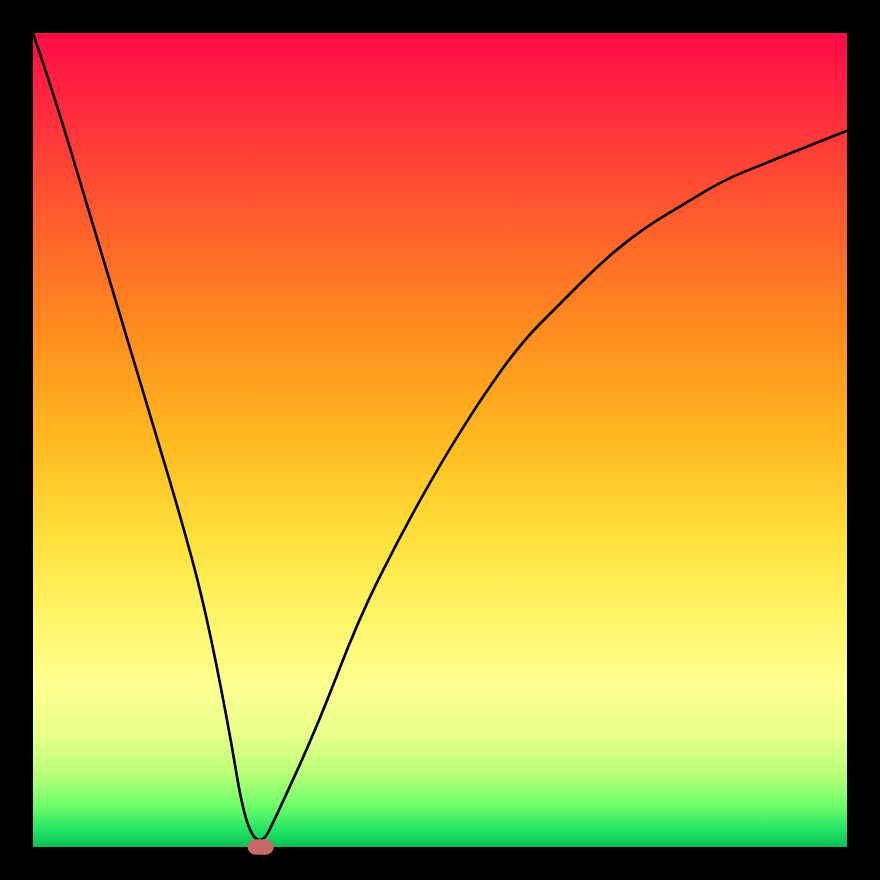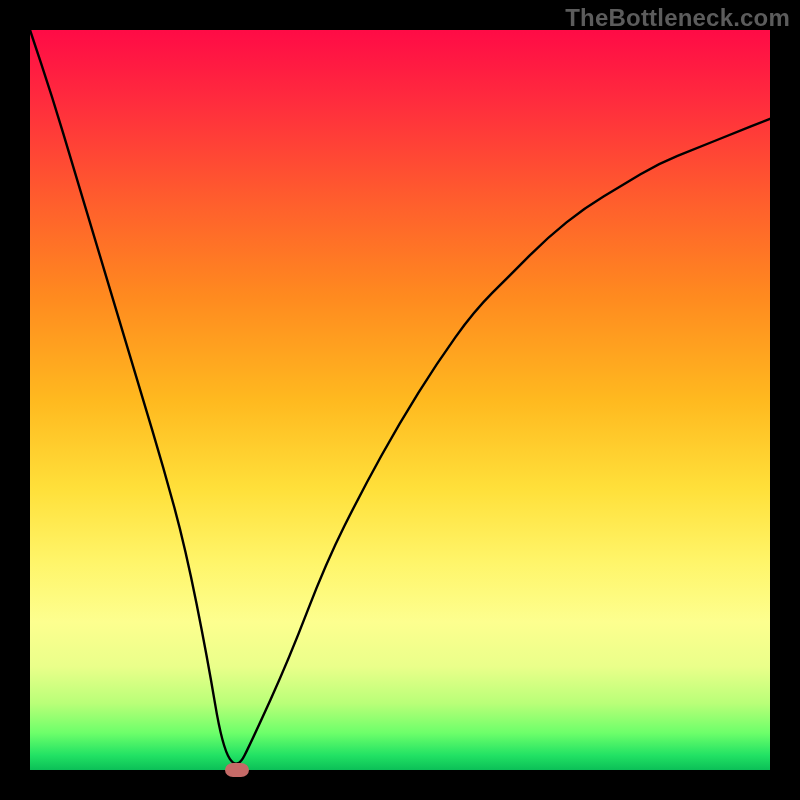--- a/index.html
+++ b/index.html
@@ -54,20 +54,19 @@
     height: 14px;
     background: #c56a67;
     border-radius: 8px / 7px;
     transform: translate(-50%, -50%);
   }
 </style>
 </head>
 <body>
 
 <div class="frame">
-  <div class="watermark">TheBottleneck.com</div>
   <div class="plot-area">
     <svg class="curve" viewBox="0 0 740 740" preserveAspectRatio="none">
       <path id="curve-path" fill="none" stroke="#000" stroke-width="2.4" stroke-linejoin="round" stroke-linecap="round" d="M 0.0 0.0 Q 0.0 0.0 11.1 33.3 Q 22.2 66.6 33.3 103.6 Q 44.4 140.6 55.5 177.6 Q 66.6 214.6 77.7 251.6 Q 88.8 288.6 99.9 325.6 Q 111.0 362.6 122.1 399.6 Q 133.2 436.6 144.3 477.3 Q 155.4 518.0 166.5 573.5 Q 177.6 629.0 185.0 673.4 Q 192.4 717.8 199.8 728.9 Q 207.2 740.0 214.6 725.2 Q 222.0 710.4 240.5 669.7 Q 259.0 629.0 277.5 580.9 Q 296.0 532.8 314.5 495.8 Q 333.0 458.8 351.5 425.5 Q 370.0 392.2 388.5 362.6 Q 407.0 333.0 425.5 307.1 Q 444.0 281.2 462.5 262.7 Q 481.0 244.2 499.5 225.7 Q 518.0 207.2 536.5 192.4 Q 555.0 177.6 573.5 166.5 Q 592.0 155.4 610.5 144.3 Q 629.0 133.2 647.5 125.8 Q 666.0 118.4 684.5 111.0 Q 703.0 103.6 721.5 96.2 T 740.0 88.8"></path>
     </svg>
     <div id="opt-marker" class="marker" style="left: 207.2px; top: 740px;"></div>
   </div>
 </div>
 
 </body></html>

